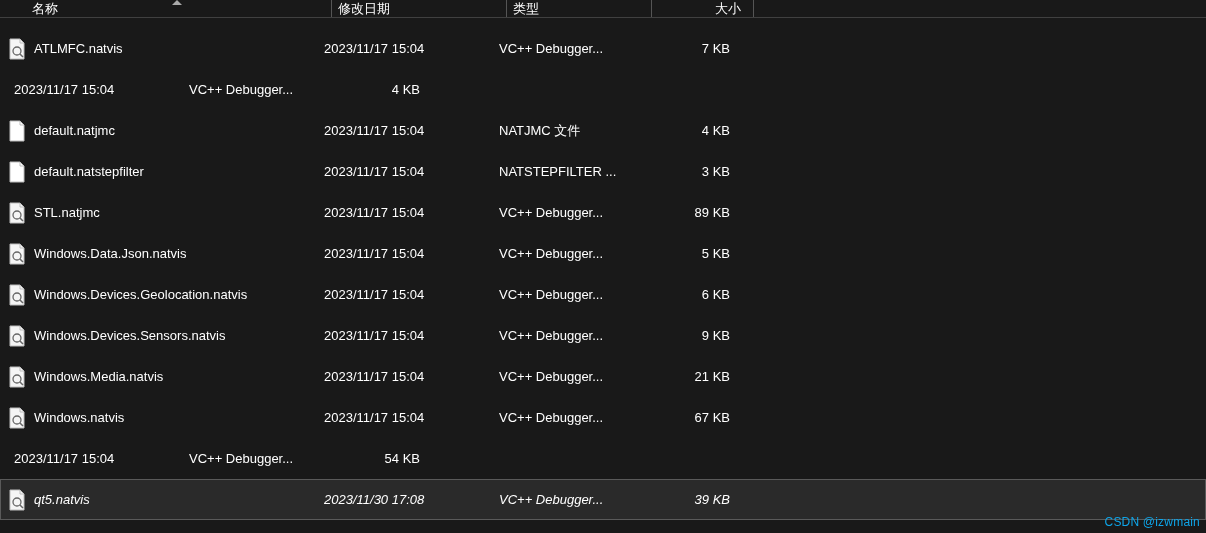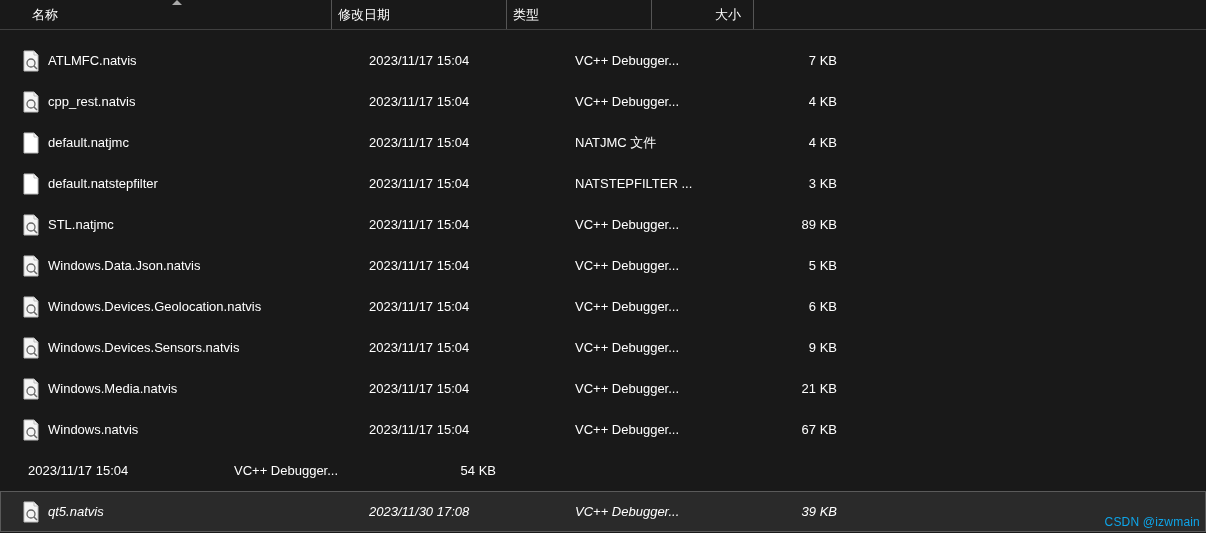--- a/index.html
+++ b/index.html
@@ -12,21 +12,21 @@
     height: 533px;
     overflow: hidden;
     position: relative;
   }
   .table {
     width: 100%;
   }
   .header-row {
     display: flex;
     align-items: center;
-    height: 30px;
+    height: 18px;
     border-bottom: 1px solid #404040;
     padding-left: 22px;
     user-select: none;
   }
   .header-cell {
     display: flex;
     align-items: center;
     height: 100%;
     border-right: 1px solid #555555;
     padding: 0 12px 0 6px;
@@ -51,22 +51,21 @@
     border-bottom: 5px solid #aaaaaa;
   }
 
   .rows {
     padding-top: 10px;
   }
   .row {
     display: flex;
     align-items: center;
     height: 41px;
-    padding-left: 22px;
-    gap: 31px;
+    padding-left: 8px;
   }
   .row.selected {
     background: #2a2a2a;
     outline: 1px solid #5a5a5a;
     outline-offset: -1px;
     font-style: italic;
   }
   .cell {
     padding: 0 6px 0 6px;
     white-space: nowrap;
@@ -125,31 +124,20 @@
       <line x1="12" y1="16" x2="15" y2="19" stroke="#666" stroke-width="1.5"></line>
     </svg>
           </span>
           <span>ATLMFC.natvis</span>
         </div>
         <div class="cell col-date">2023/11/17 15:04</div>
         <div class="cell col-type">VC++ Debugger...</div>
         <div class="cell col-size">7 KB</div>
       </div>
       <div class="row">
-        <div class="cell col-name">
-          <span class="file-icon">
-            <svg width="18" height="22" viewBox="0 0 18 22">
-      <path d="M2 1 h10 l4 4 v16 h-14 z" fill="#f5f5f5" stroke="#bdbdbd" stroke-width="1"></path>
-      <path d="M12 1 v4 h4" fill="none" stroke="#bdbdbd" stroke-width="1"></path>
-      <circle cx="9" cy="13" r="4" fill="none" stroke="#666" stroke-width="1.3"></circle>
-      <line x1="12" y1="16" x2="15" y2="19" stroke="#666" stroke-width="1.5"></line>
-    </svg>
-          </span>
-          <span>cpp_rest.natvis</span>
-        </div>
         <div class="cell col-date">2023/11/17 15:04</div>
         <div class="cell col-type">VC++ Debugger...</div>
         <div class="cell col-size">4 KB</div>
       </div>
       <div class="row">
         <div class="cell col-name">
           <span class="file-icon">
             <svg width="18" height="22" viewBox="0 0 18 22">
       <path d="M2 1 h10 l4 4 v16 h-14 z" fill="#ffffff" stroke="#bdbdbd" stroke-width="1"></path>
       <path d="M12 1 v4 h4" fill="none" stroke="#bdbdbd" stroke-width="1"></path>

